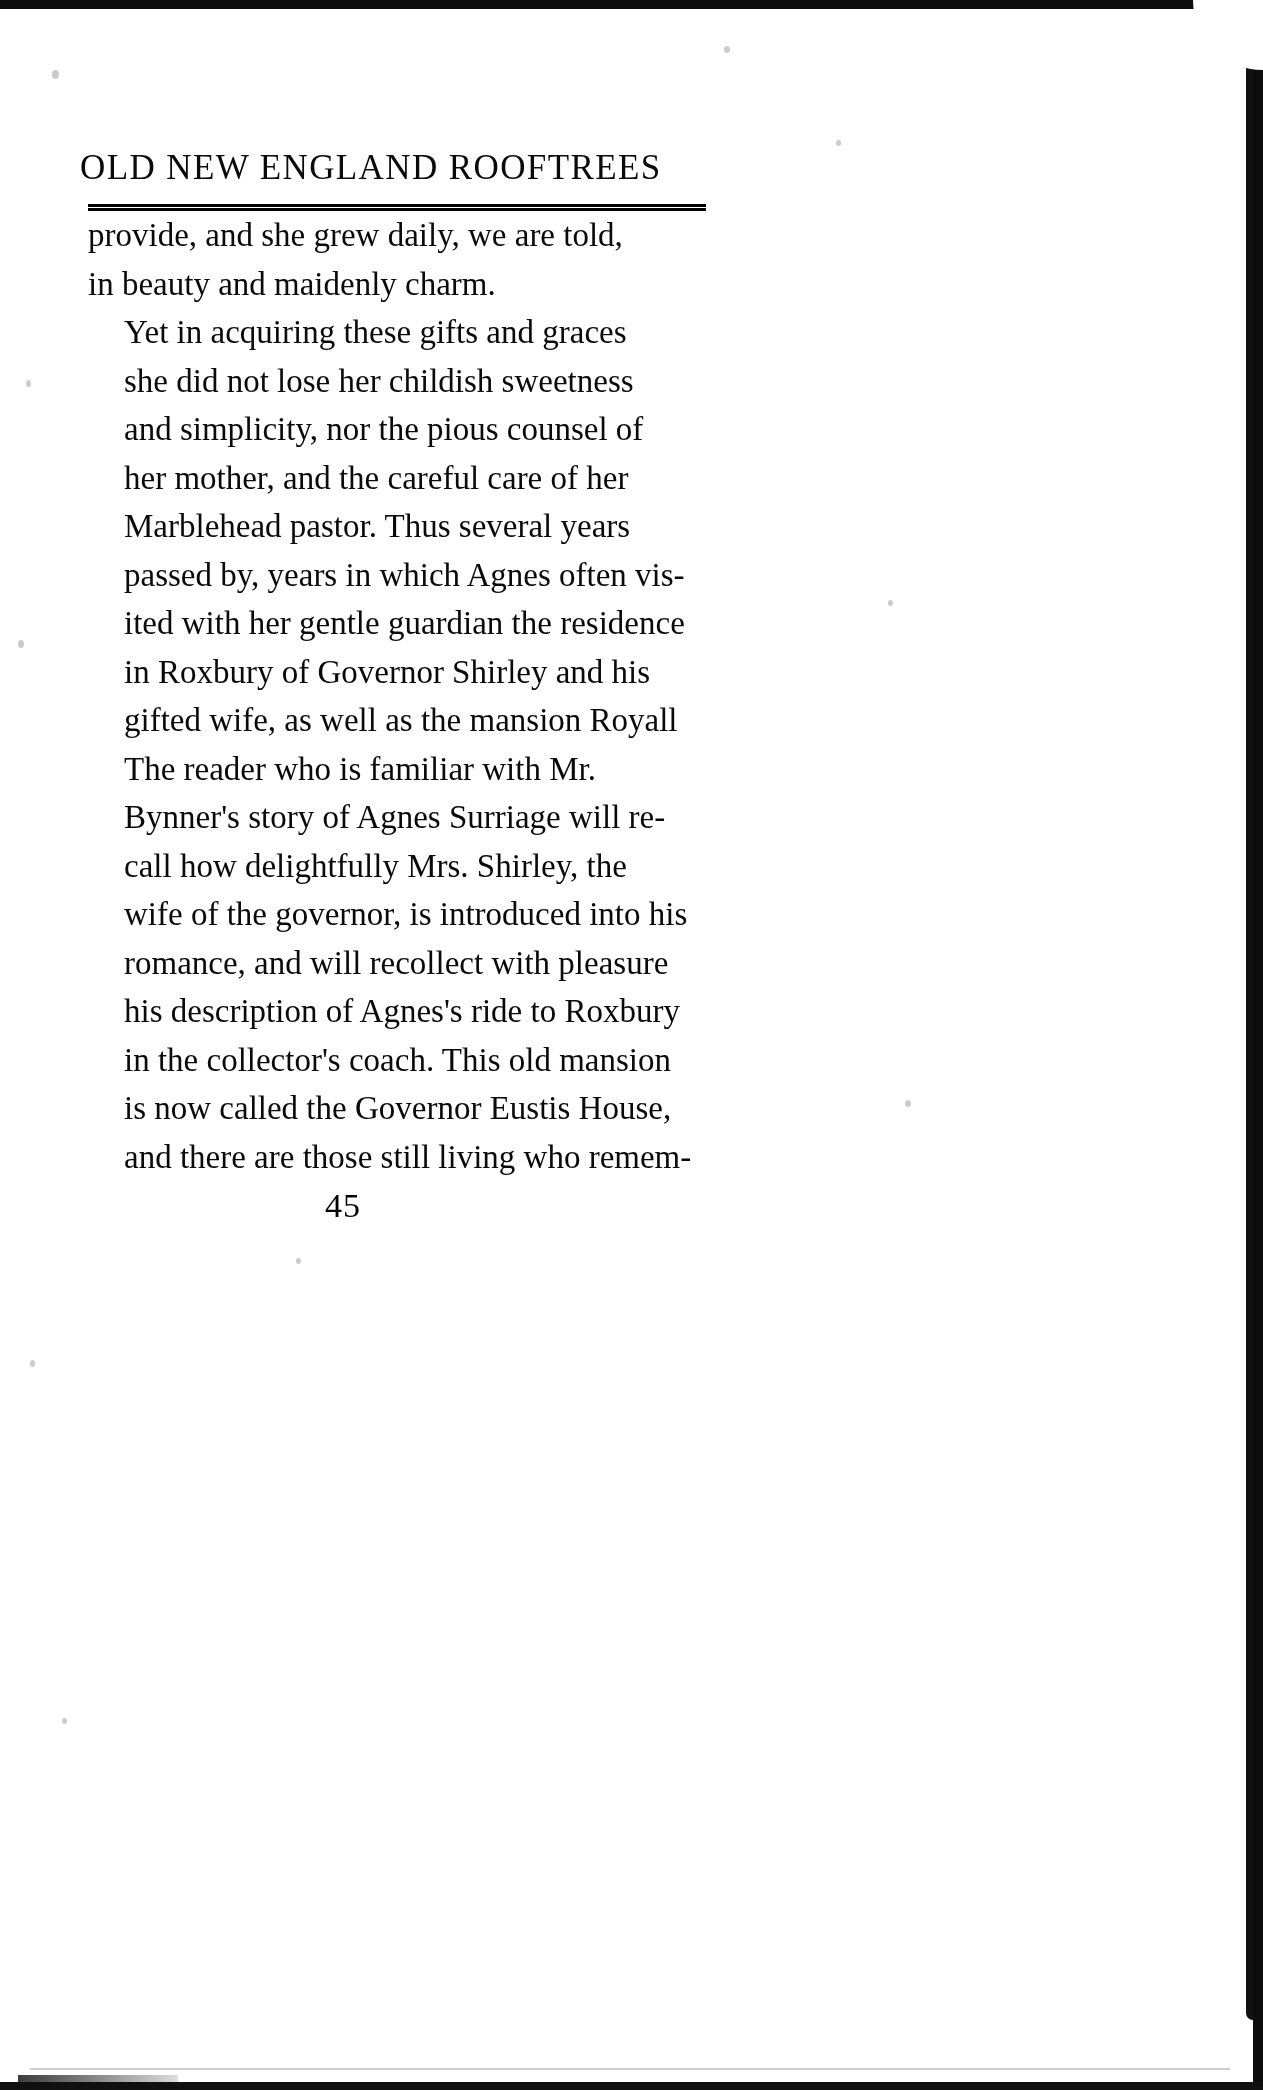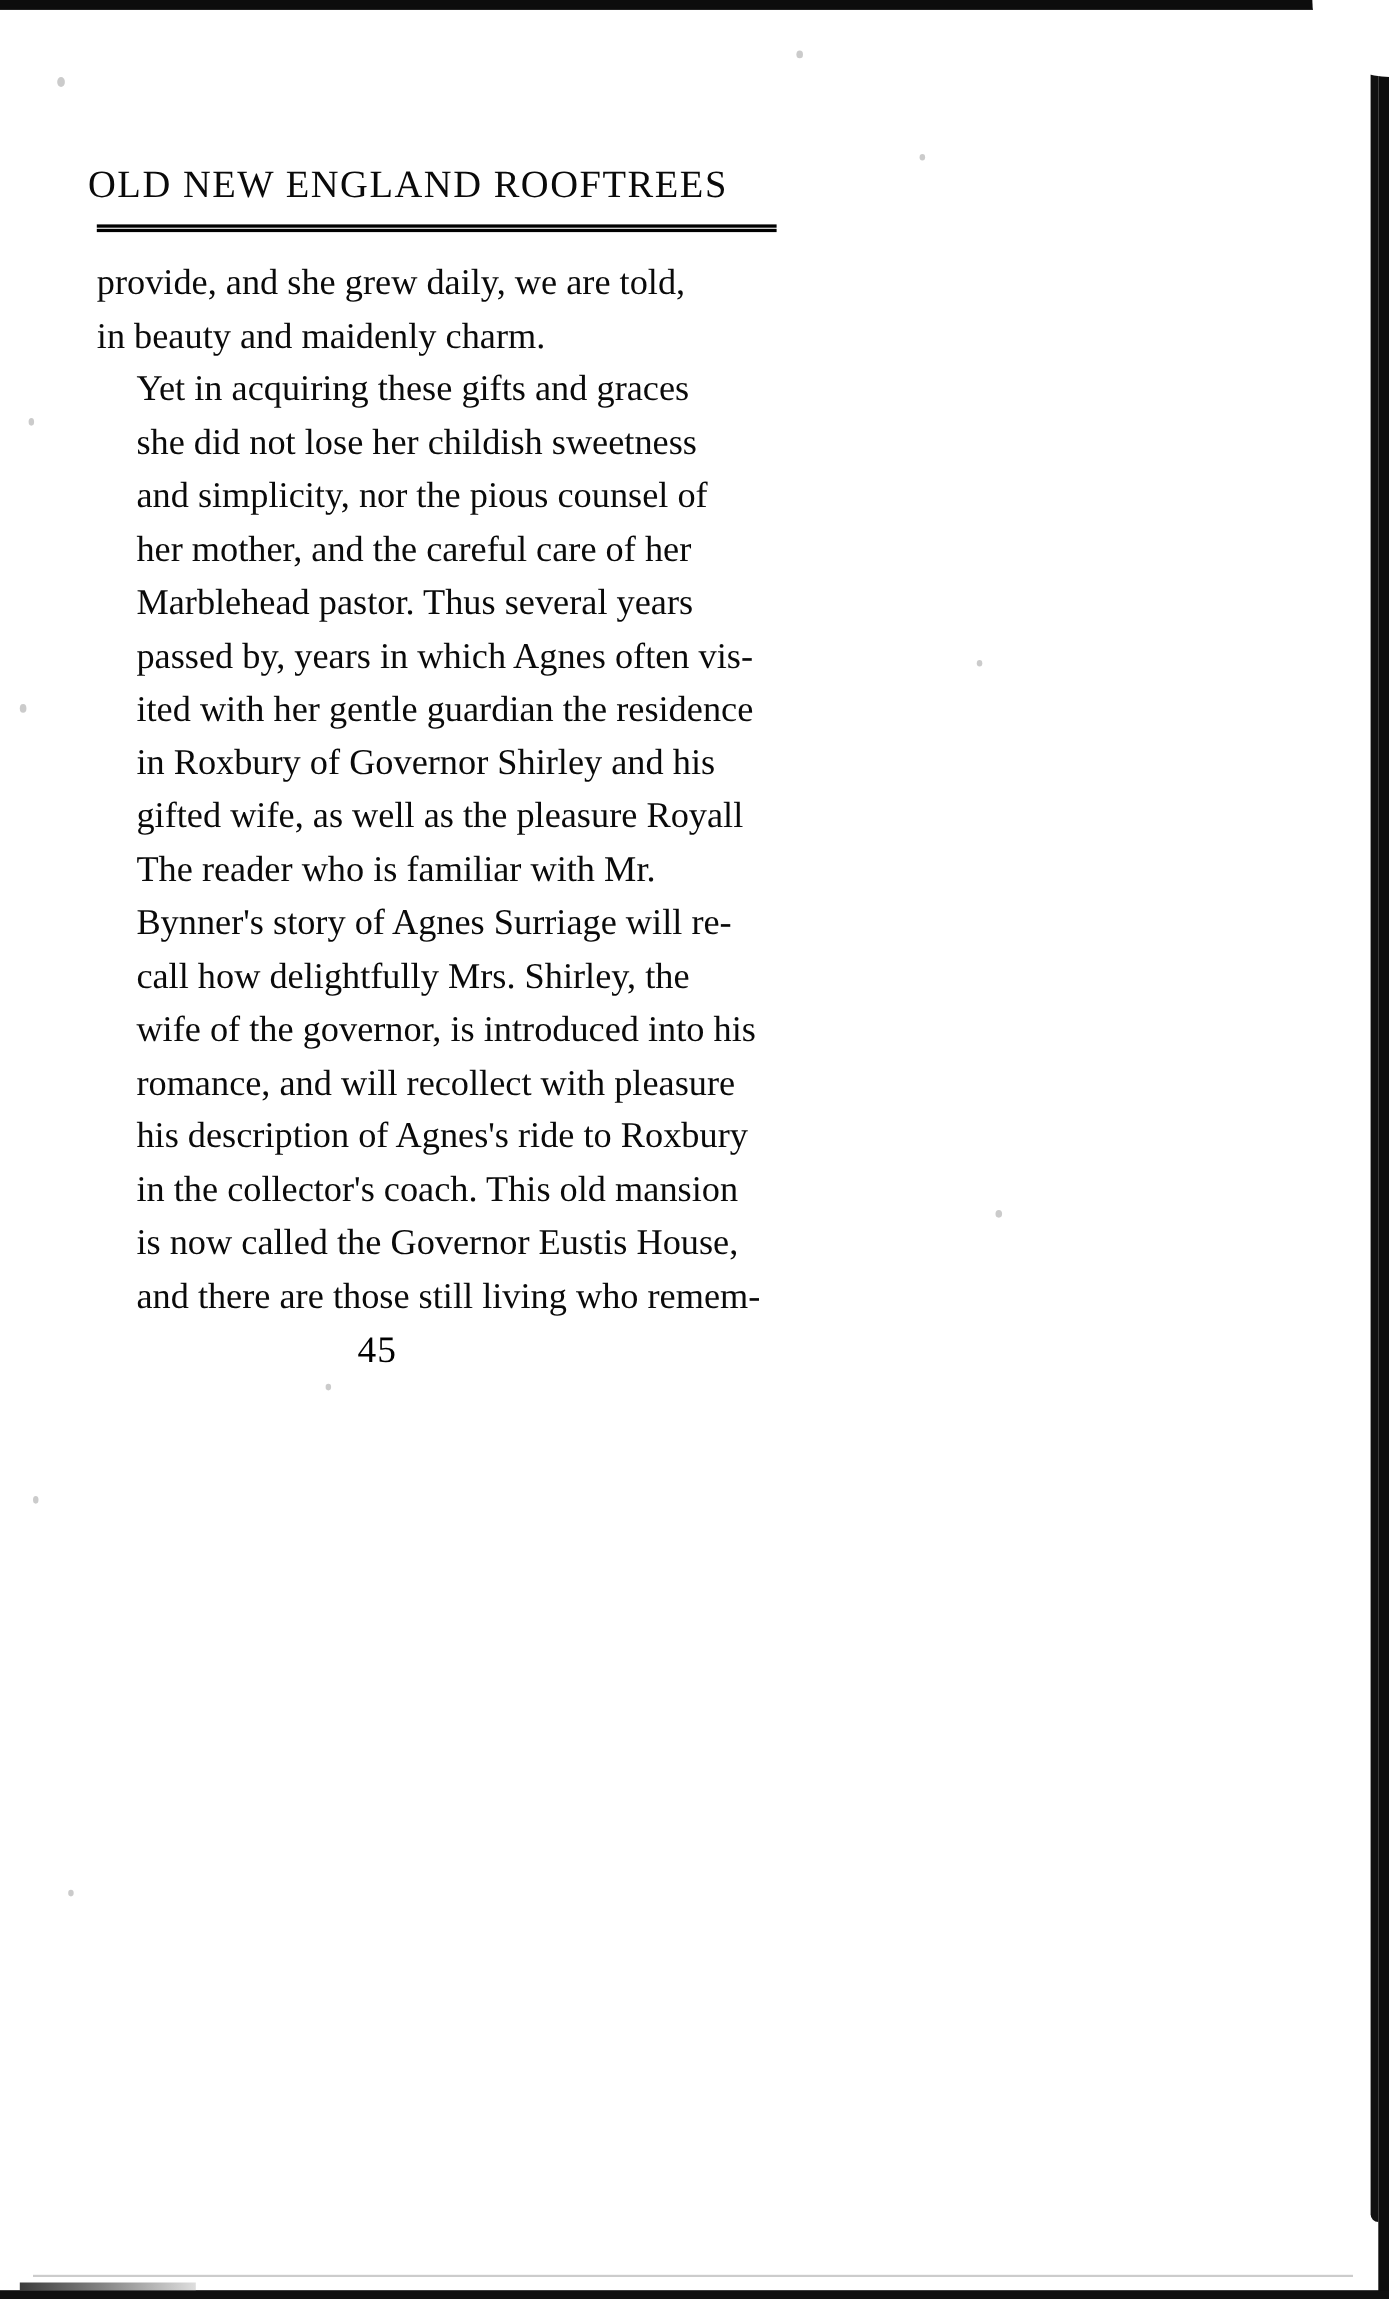--- a/index.html
+++ b/index.html
@@ -86,21 +86,20 @@
   .rule-double {
     margin-top: 16px;
     width: 618px;
     height: 7px;
     border-top: 3px solid #000;
     border-bottom: 3px solid #000;
     background: #fff;
     box-sizing: border-box;
   }
   .body-text {
-    margin-top: 22px;
     font-size: 33px;
     line-height: 48.5px;
     text-align: justify;
     text-justify: inter-word;
     color: #0a0a0a;
   }
   .body-text p {
     margin: 0;
   }
   .body-text p.indent {
@@ -166,21 +165,21 @@
 
       <p class="indent">
         <span class="line">Yet in acquiring these gifts and graces</span>
         <span class="line">she did not lose her childish sweetness</span>
         <span class="line">and simplicity, nor the pious counsel of</span>
         <span class="line">her mother, and the careful care of her</span>
         <span class="line">Marblehead pastor.   Thus several years</span>
         <span class="line">passed by, years in which Agnes often vis-</span>
         <span class="line">ited with her gentle guardian the residence</span>
         <span class="line">in Roxbury of Governor Shirley and his</span>
-        <span class="line">gifted wife, as well as the pleasure Royall</span>
+        <span class="line">gifted wife, as well as the mansion Royall</span>
       </p>
 
       <p class="indent">
         <span class="line">The reader who is familiar with Mr.</span>
         <span class="line">Bynner's story of Agnes Surriage will re-</span>
         <span class="line">call how delightfully Mrs. Shirley, the</span>
         <span class="line">wife of the governor, is introduced into his</span>
         <span class="line">romance, and will recollect with pleasure</span>
         <span class="line">his description of Agnes's ride to Roxbury</span>
         <span class="line">in the collector's coach.   This old mansion</span>

